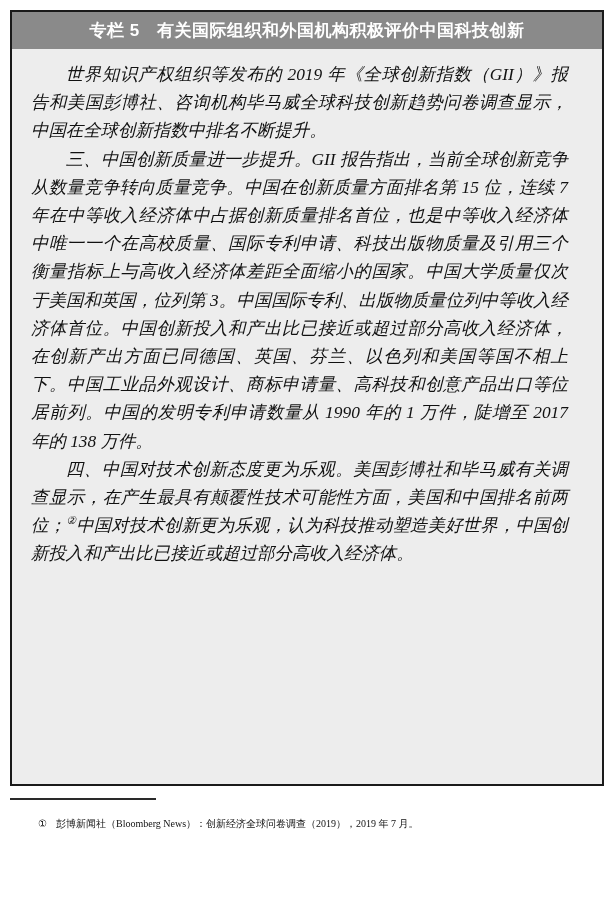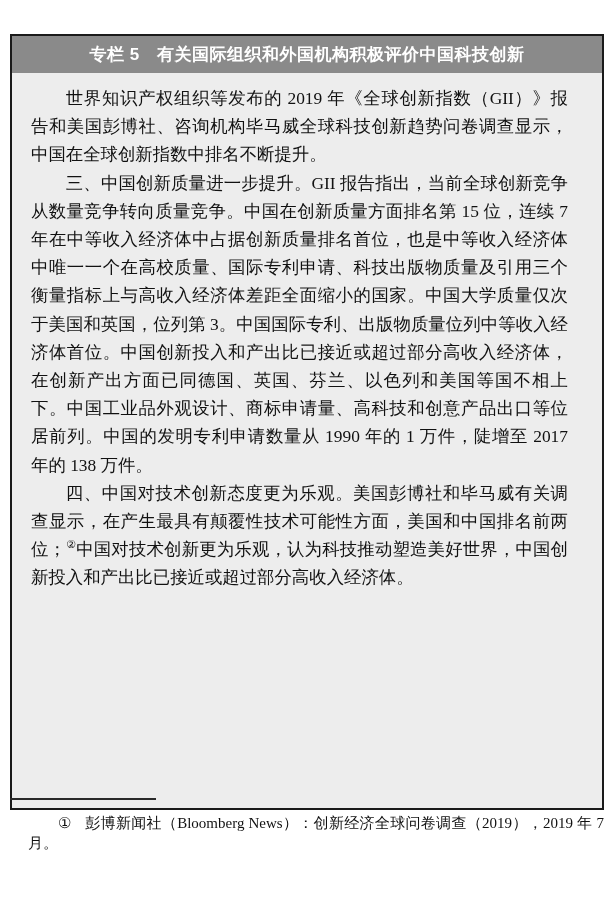--- a/index.html
+++ b/index.html
@@ -23,57 +23,57 @@
     width: 614px; height: 899px;
     background: var(--page-bg);
     overflow: hidden;
   }
   .column-box {
     position: absolute;
     left: 10px; top: 10px;
     width: 594px; height: 776px;
     border: 2px solid var(--border);
     background: var(--box-bg);
-    margin-top: 24px;
   }
   .box-header {
     height: 37px;
     background: var(--header-bg);
     color: var(--header-text);
     display: flex; align-items: center; justify-content: center;
     font-family: "Liberation Sans", "DejaVu Sans", sans-serif;
     font-weight: bold;
     font-size: 17px;
     letter-spacing: 0.5px;
   }
   .box-body {
     padding: 11px 34px 0 19px;
     font-size: 17.4px;
     line-height: 28.2px;
     text-align: justify;
+    font-style: italic;
   }
   .para { margin: 0; text-indent: 2em; }
   .para sup {
     font-size: 11px;
     line-height: 0;
     vertical-align: super;
   }
   .footnotes {
     position: absolute;
     left: 10px; top: 798px;
     width: 594px;
   }
   .fn-divider {
     width: 146px; height: 0;
     border-top: 2px solid #2a2a2a;
     margin: 0 0 14px 0;
   }
   .footnote {
-    margin: 0 0 8px 18px;
-    font-size: 15px;
+    margin: 0 0 8px 8px;
+    font-size: 10px;
     line-height: 19.5px;
     text-indent: 2em;
     text-align: justify;
   }
   .fn-marker { margin-right: 0.9em; }
 </style>
 </head>
 <body>
 
 <div class="page">

